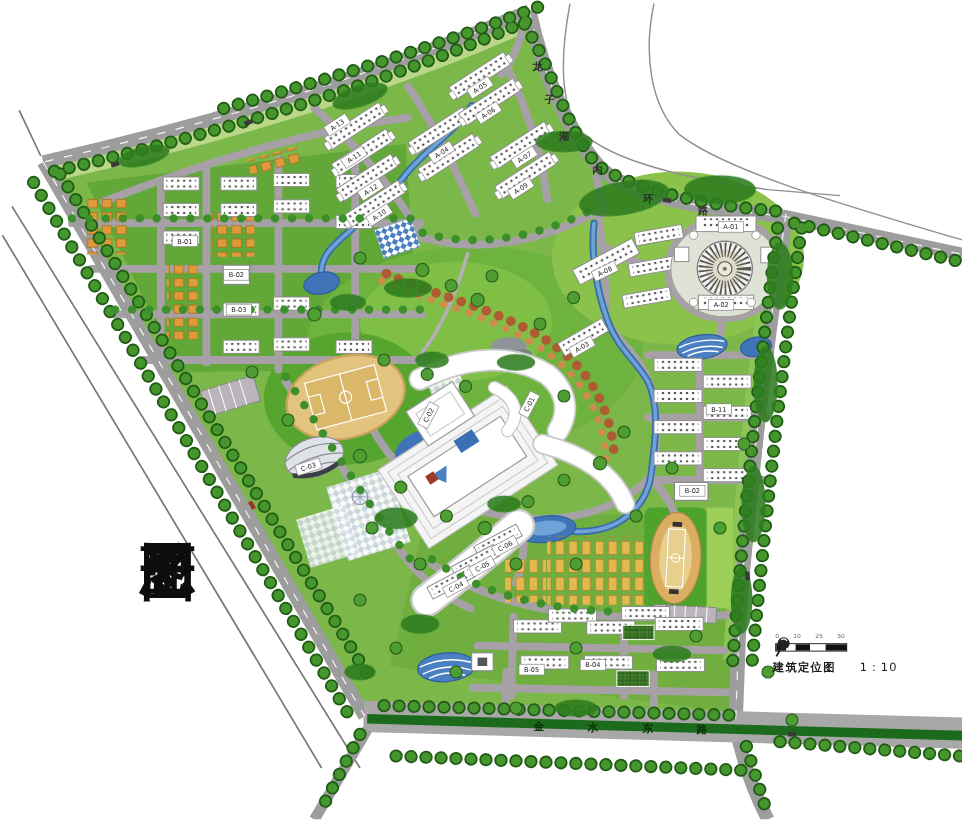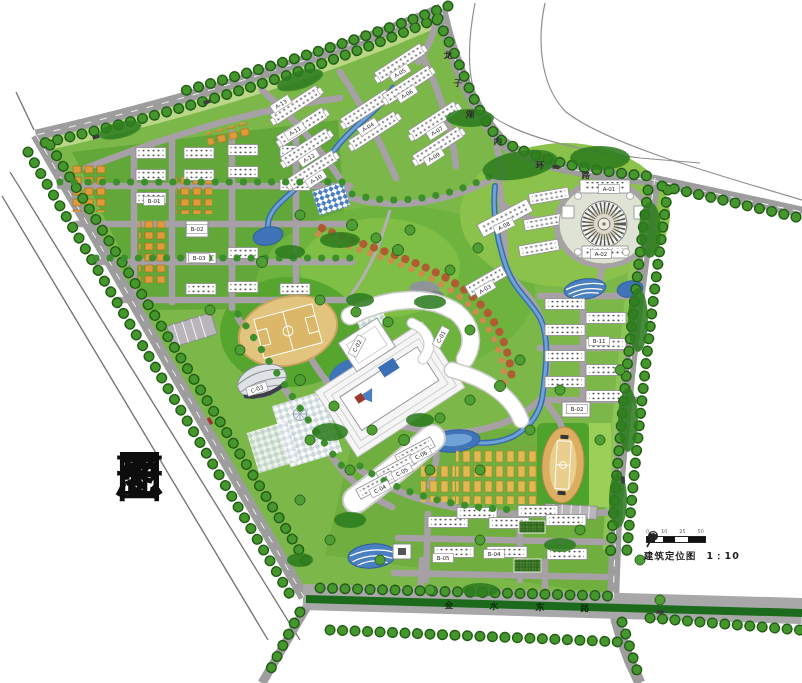--- a/index.html
+++ b/index.html
@@ -10,21 +10,21 @@
       font-size:46px;font-weight:900;letter-spacing:3px;color:#0d0d0d;line-height:1;}
   .legend{position:absolute;left:642px;top:528px;width:158px;}
   .ticks{position:absolute;left:4px;top:0;width:58px;display:flex;justify-content:space-between;
       font-size:5px;color:#666;}
   .scalebar{position:absolute;left:4px;top:8px;width:58px;height:5px;border:0.5px solid #222;display:flex;}
   .scalebar span{display:block;height:100%;}
   .sb1{width:8px;background:#111;} .sb2{width:8px;background:#fff;} .sb3{width:12px;background:#111;}
   .sb4{width:13px;background:#fff;} .sb5{width:17px;background:#111;}
   .north{position:absolute;left:66px;top:2px;width:20px;height:20px;}
   .legend-text{position:absolute;left:2px;top:22px;white-space:nowrap;font-size:9.5px;font-weight:700;color:#1c1c1c;letter-spacing:1px;}
-  .legend-scale{margin-left:10px;font-weight:700;}
+  .legend-scale{margin-left:20px;font-weight:400;}
 </style>
 </head>
 <body>
 
 <div class="stage">
 
 <svg id="plan" width="802" height="683" viewBox="0 0 802 683">
   <defs>
     <pattern id="dotg" width="5" height="5" patternUnits="userSpaceOnUse">
       <circle cx="2.5" cy="2.5" r="1.1" fill="#5a5a5a"></circle>

